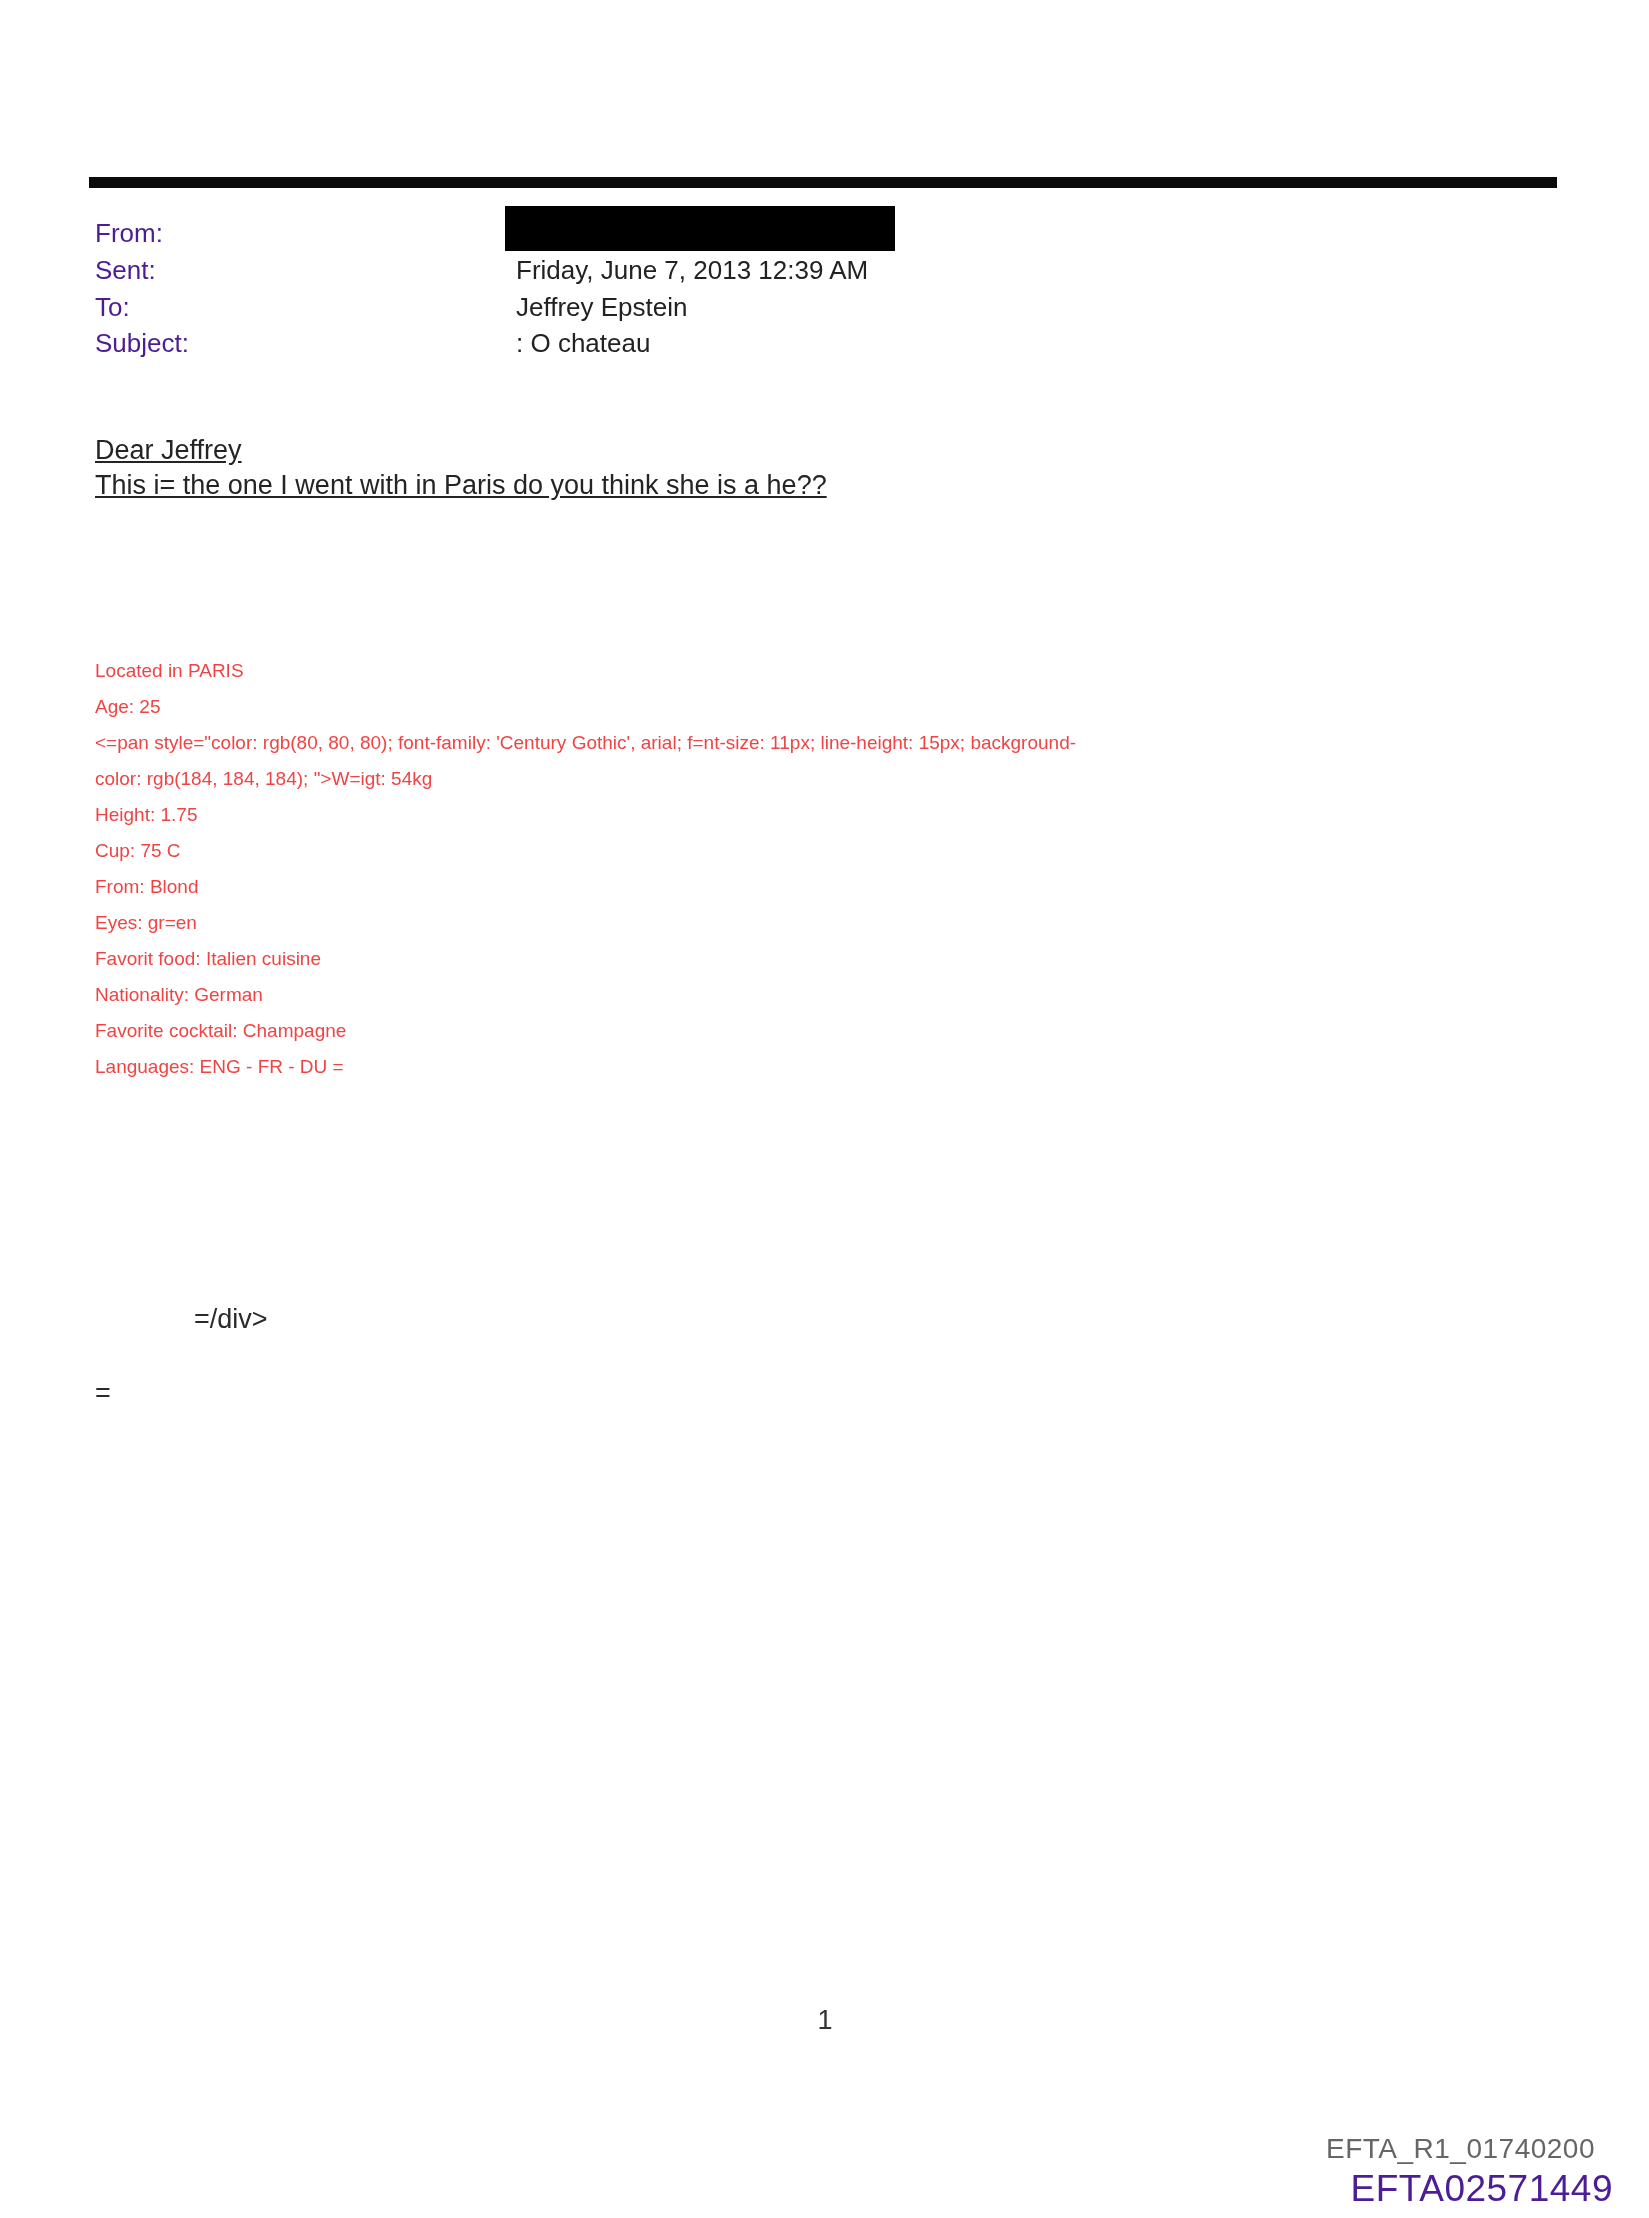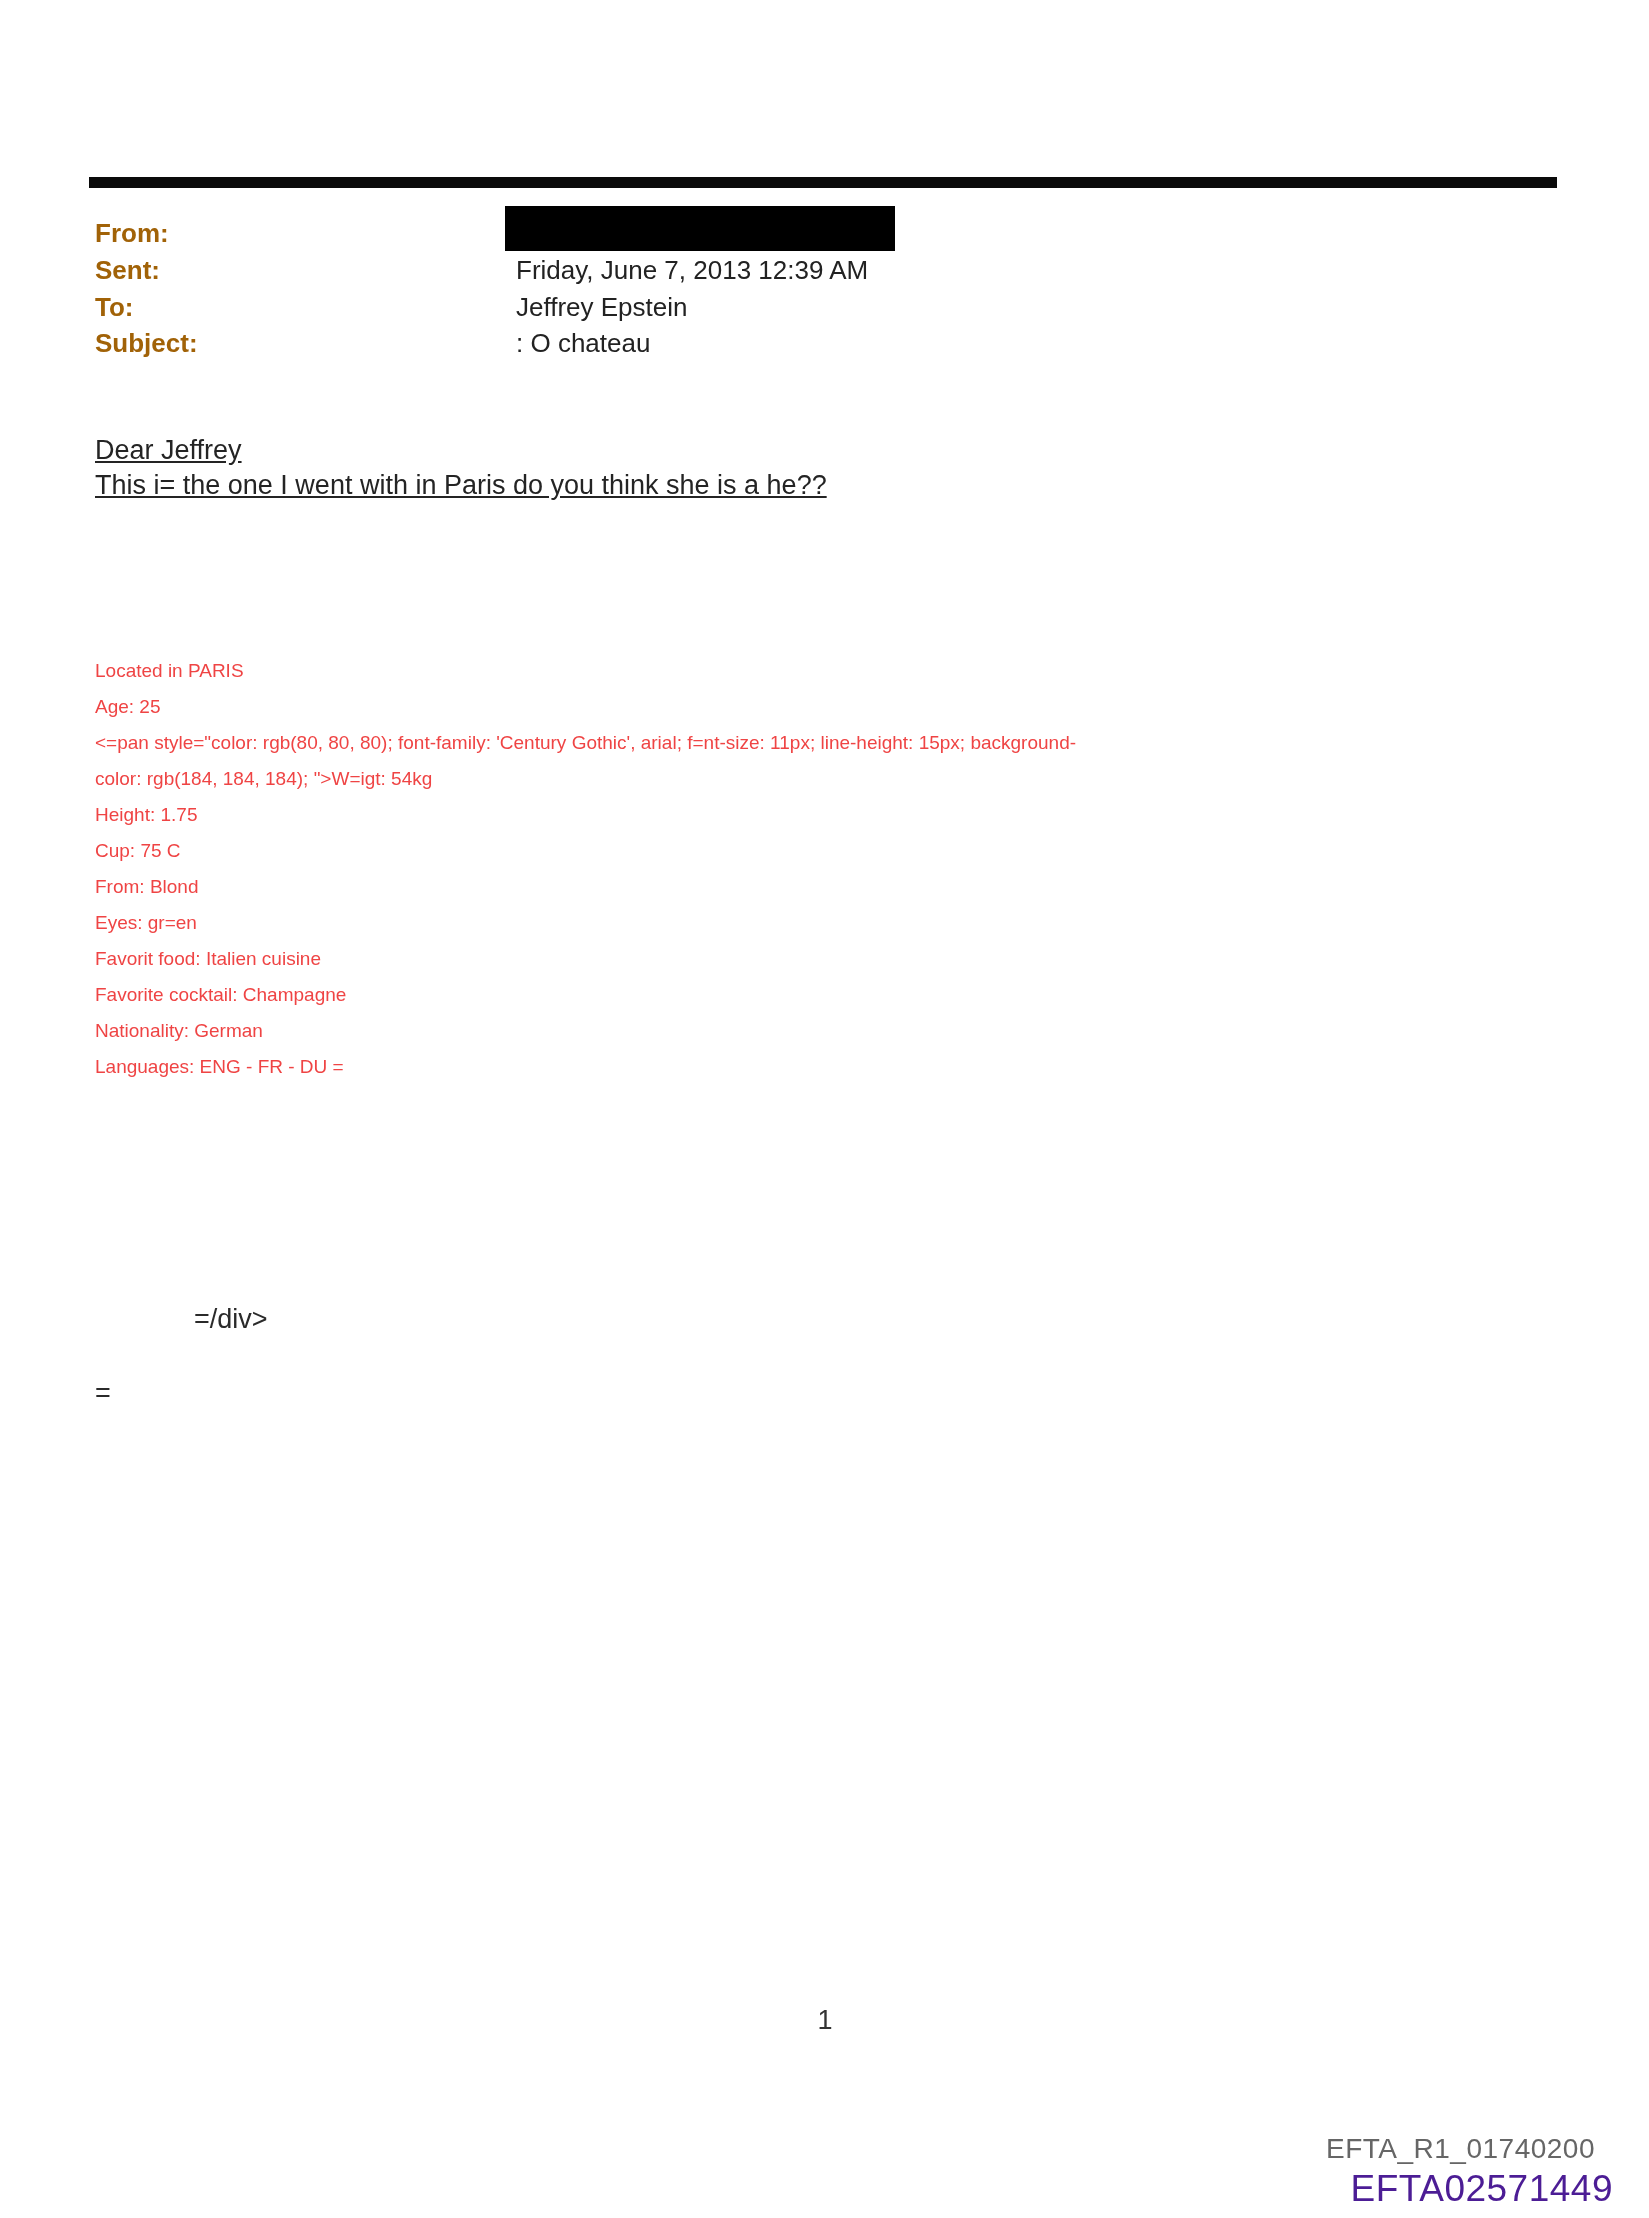--- a/index.html
+++ b/index.html
@@ -13,21 +13,21 @@
     color: #1f1f1f;
     overflow: hidden;
   }
   .top-rule {
     position: absolute;
     left: 89px; top: 177px;
     width: 1468px; height: 10.7px;
     background: #0a0a0a;
   }
   .hdr-row { position: absolute; left: 95px; line-height: 1; white-space: nowrap; }
-  .hdr-label { display: inline-block; width: 421px; font-weight: bold; font-size: 26px; color: #a16207; }
+  .hdr-label { display: inline-block; width: 421px; font-weight: normal; font-size: 26px; color: #4c1d95; }
   .hdr-value { display: inline-block; font-size: 26px; color: #222; }
   .row-from    { top: 220px; }
   .row-sent    { top: 257px; }
   .row-to      { top: 294px; }
   .row-subject { top: 330px; }
   .redaction {
     position: absolute;
     left: 505px; top: 206px;
     width: 390px; height: 45px;
     background: #000000;
@@ -117,22 +117,22 @@
   <div class="profile-block">
     <div>Located in PARIS</div>
     <div>Age: 25</div>
     <div>&lt;=pan style="color: rgb(80, 80, 80); font-family: 'Century Gothic', arial; f=nt-size: 11px; line-height: 15px; background-</div>
     <div>color: rgb(184, 184, 184); "&gt;W=igt: 54kg</div>
     <div>Height: 1.75</div>
     <div>Cup: 75 C</div>
     <div>From: Blond</div>
     <div>Eyes: gr=en</div>
     <div>Favorit food: Italien cuisine</div>
+    <div>Nationality: German</div>
     <div>Favorite cocktail: Champagne</div>
-    <div>Nationality: German</div>
     <div>Languages: ENG - FR - DU =</div>
   </div>
 
   <div class="closing-div">=/div&gt;</div>
 
   <div class="trailing-eq">=</div>
 
   <div class="page-number">1</div>
 
   <div class="bates-secondary">EFTA_R1_01740200</div>

